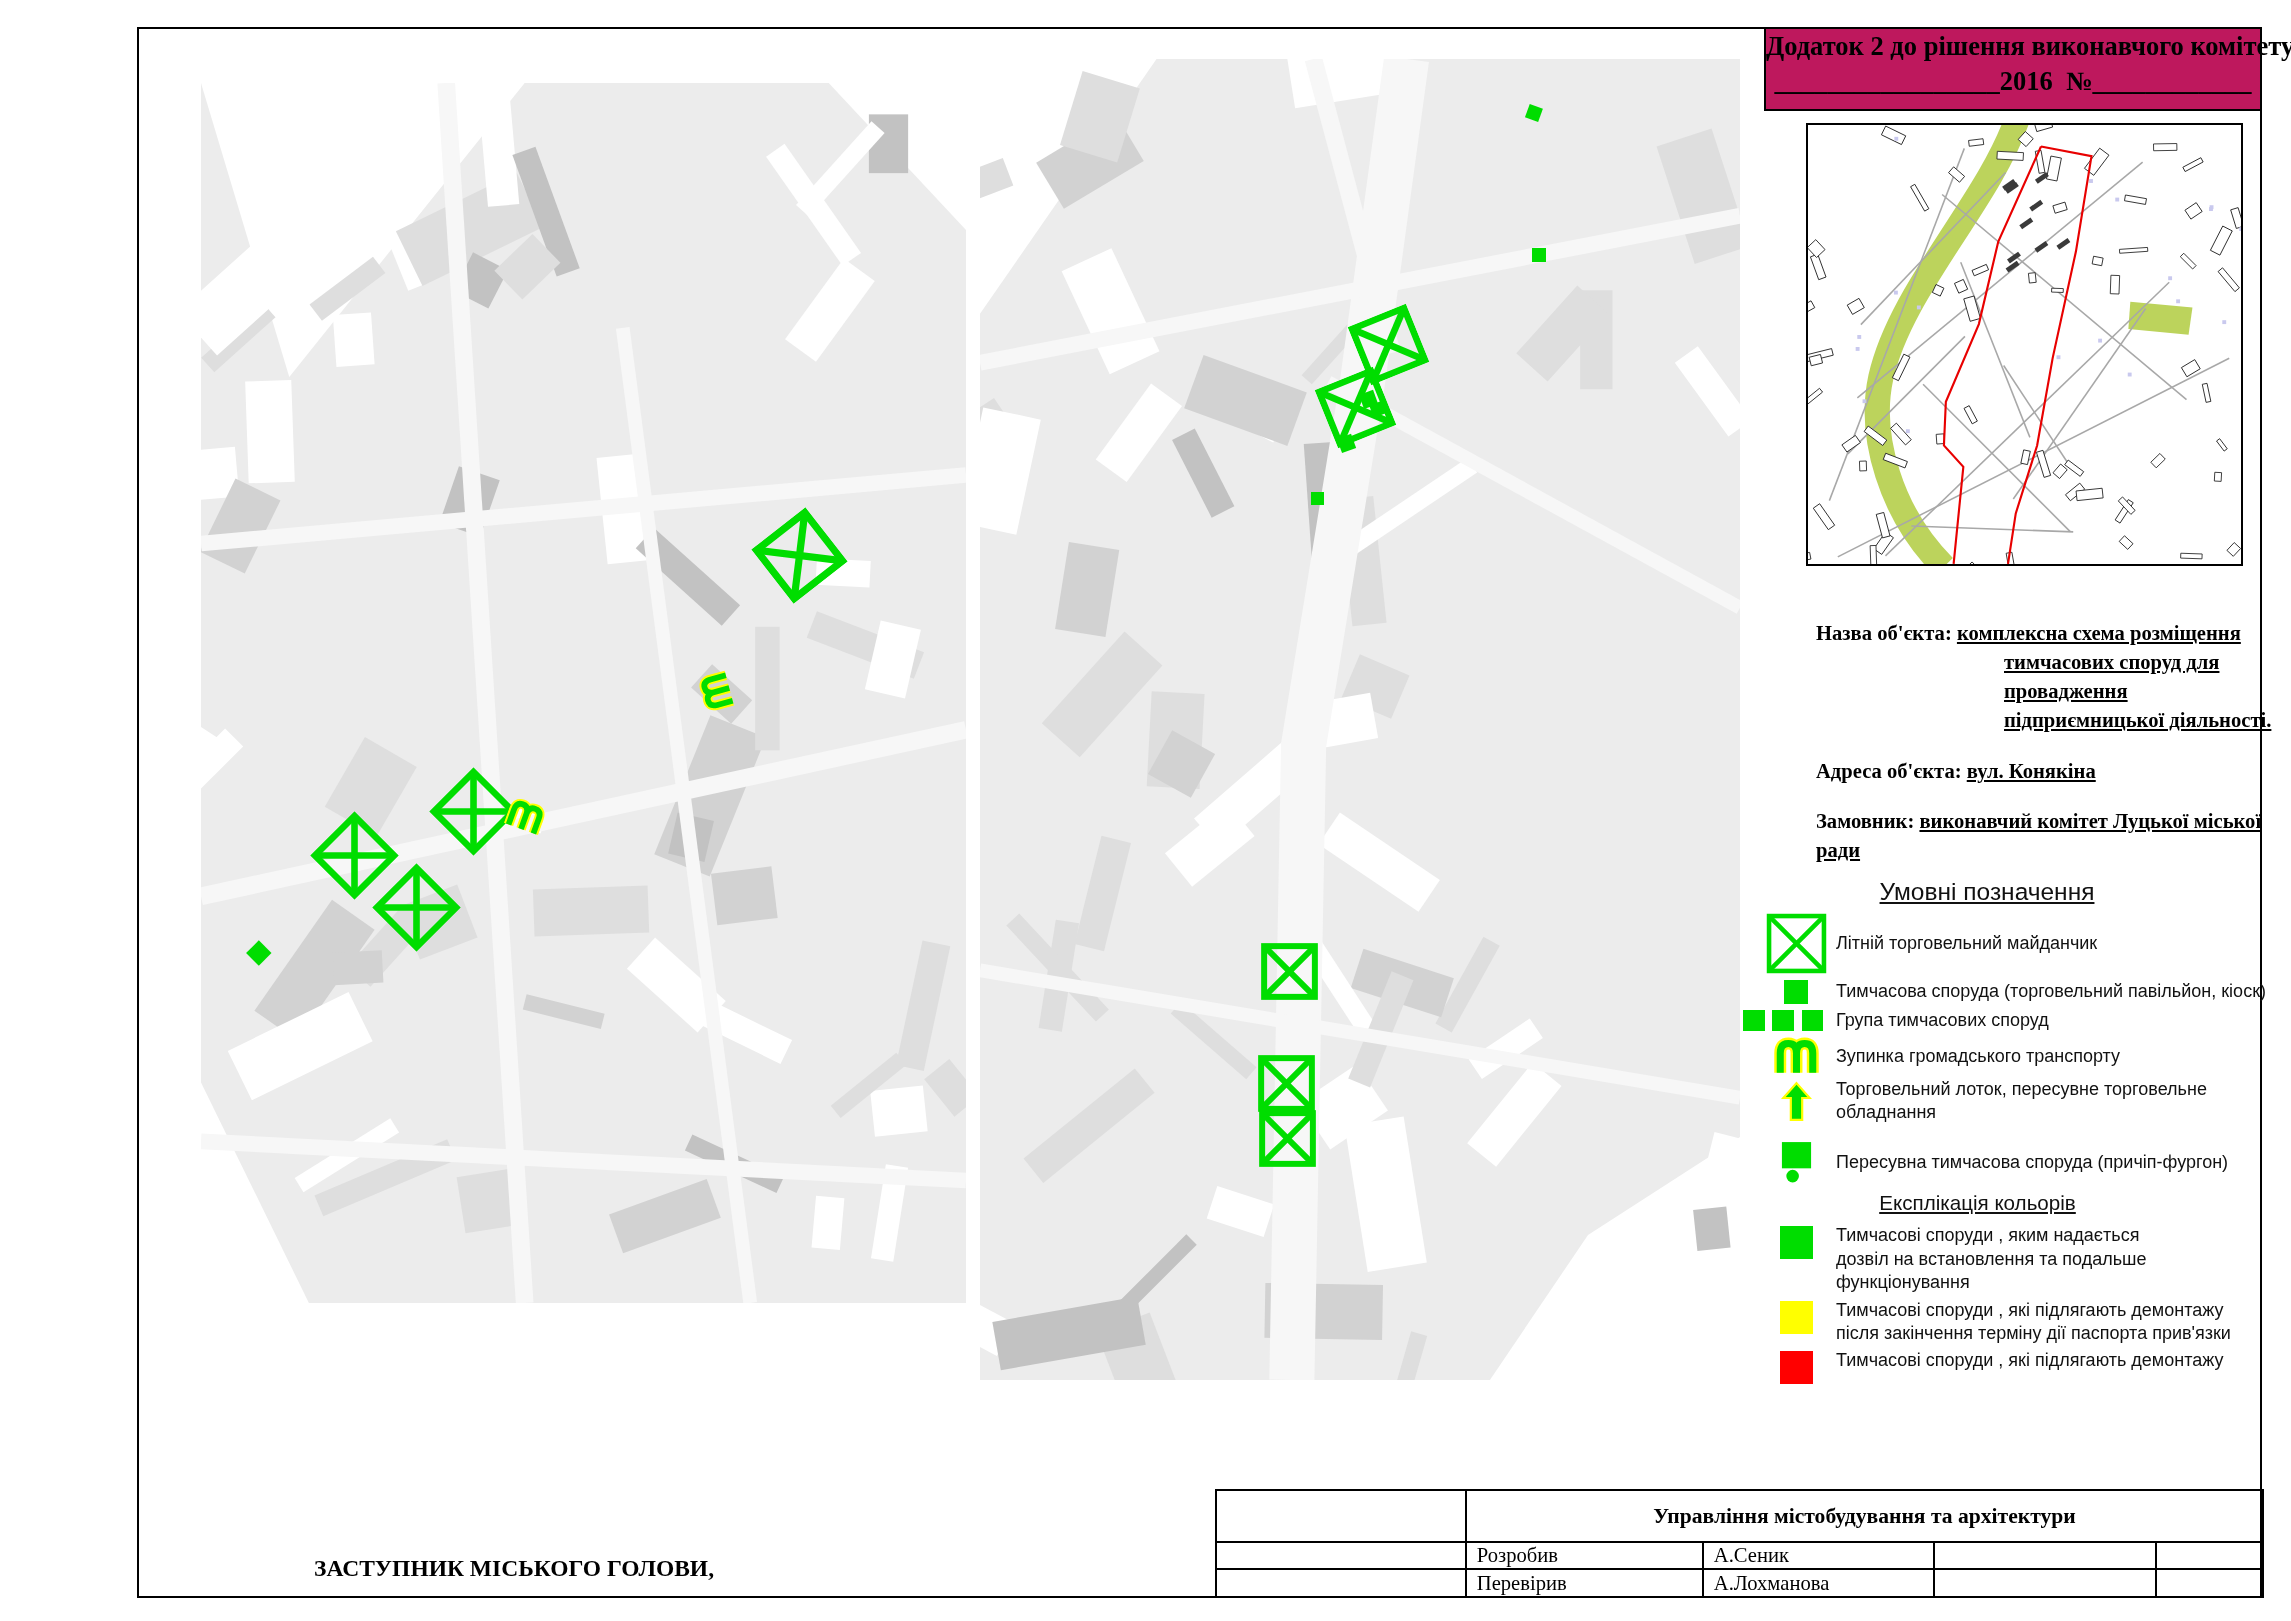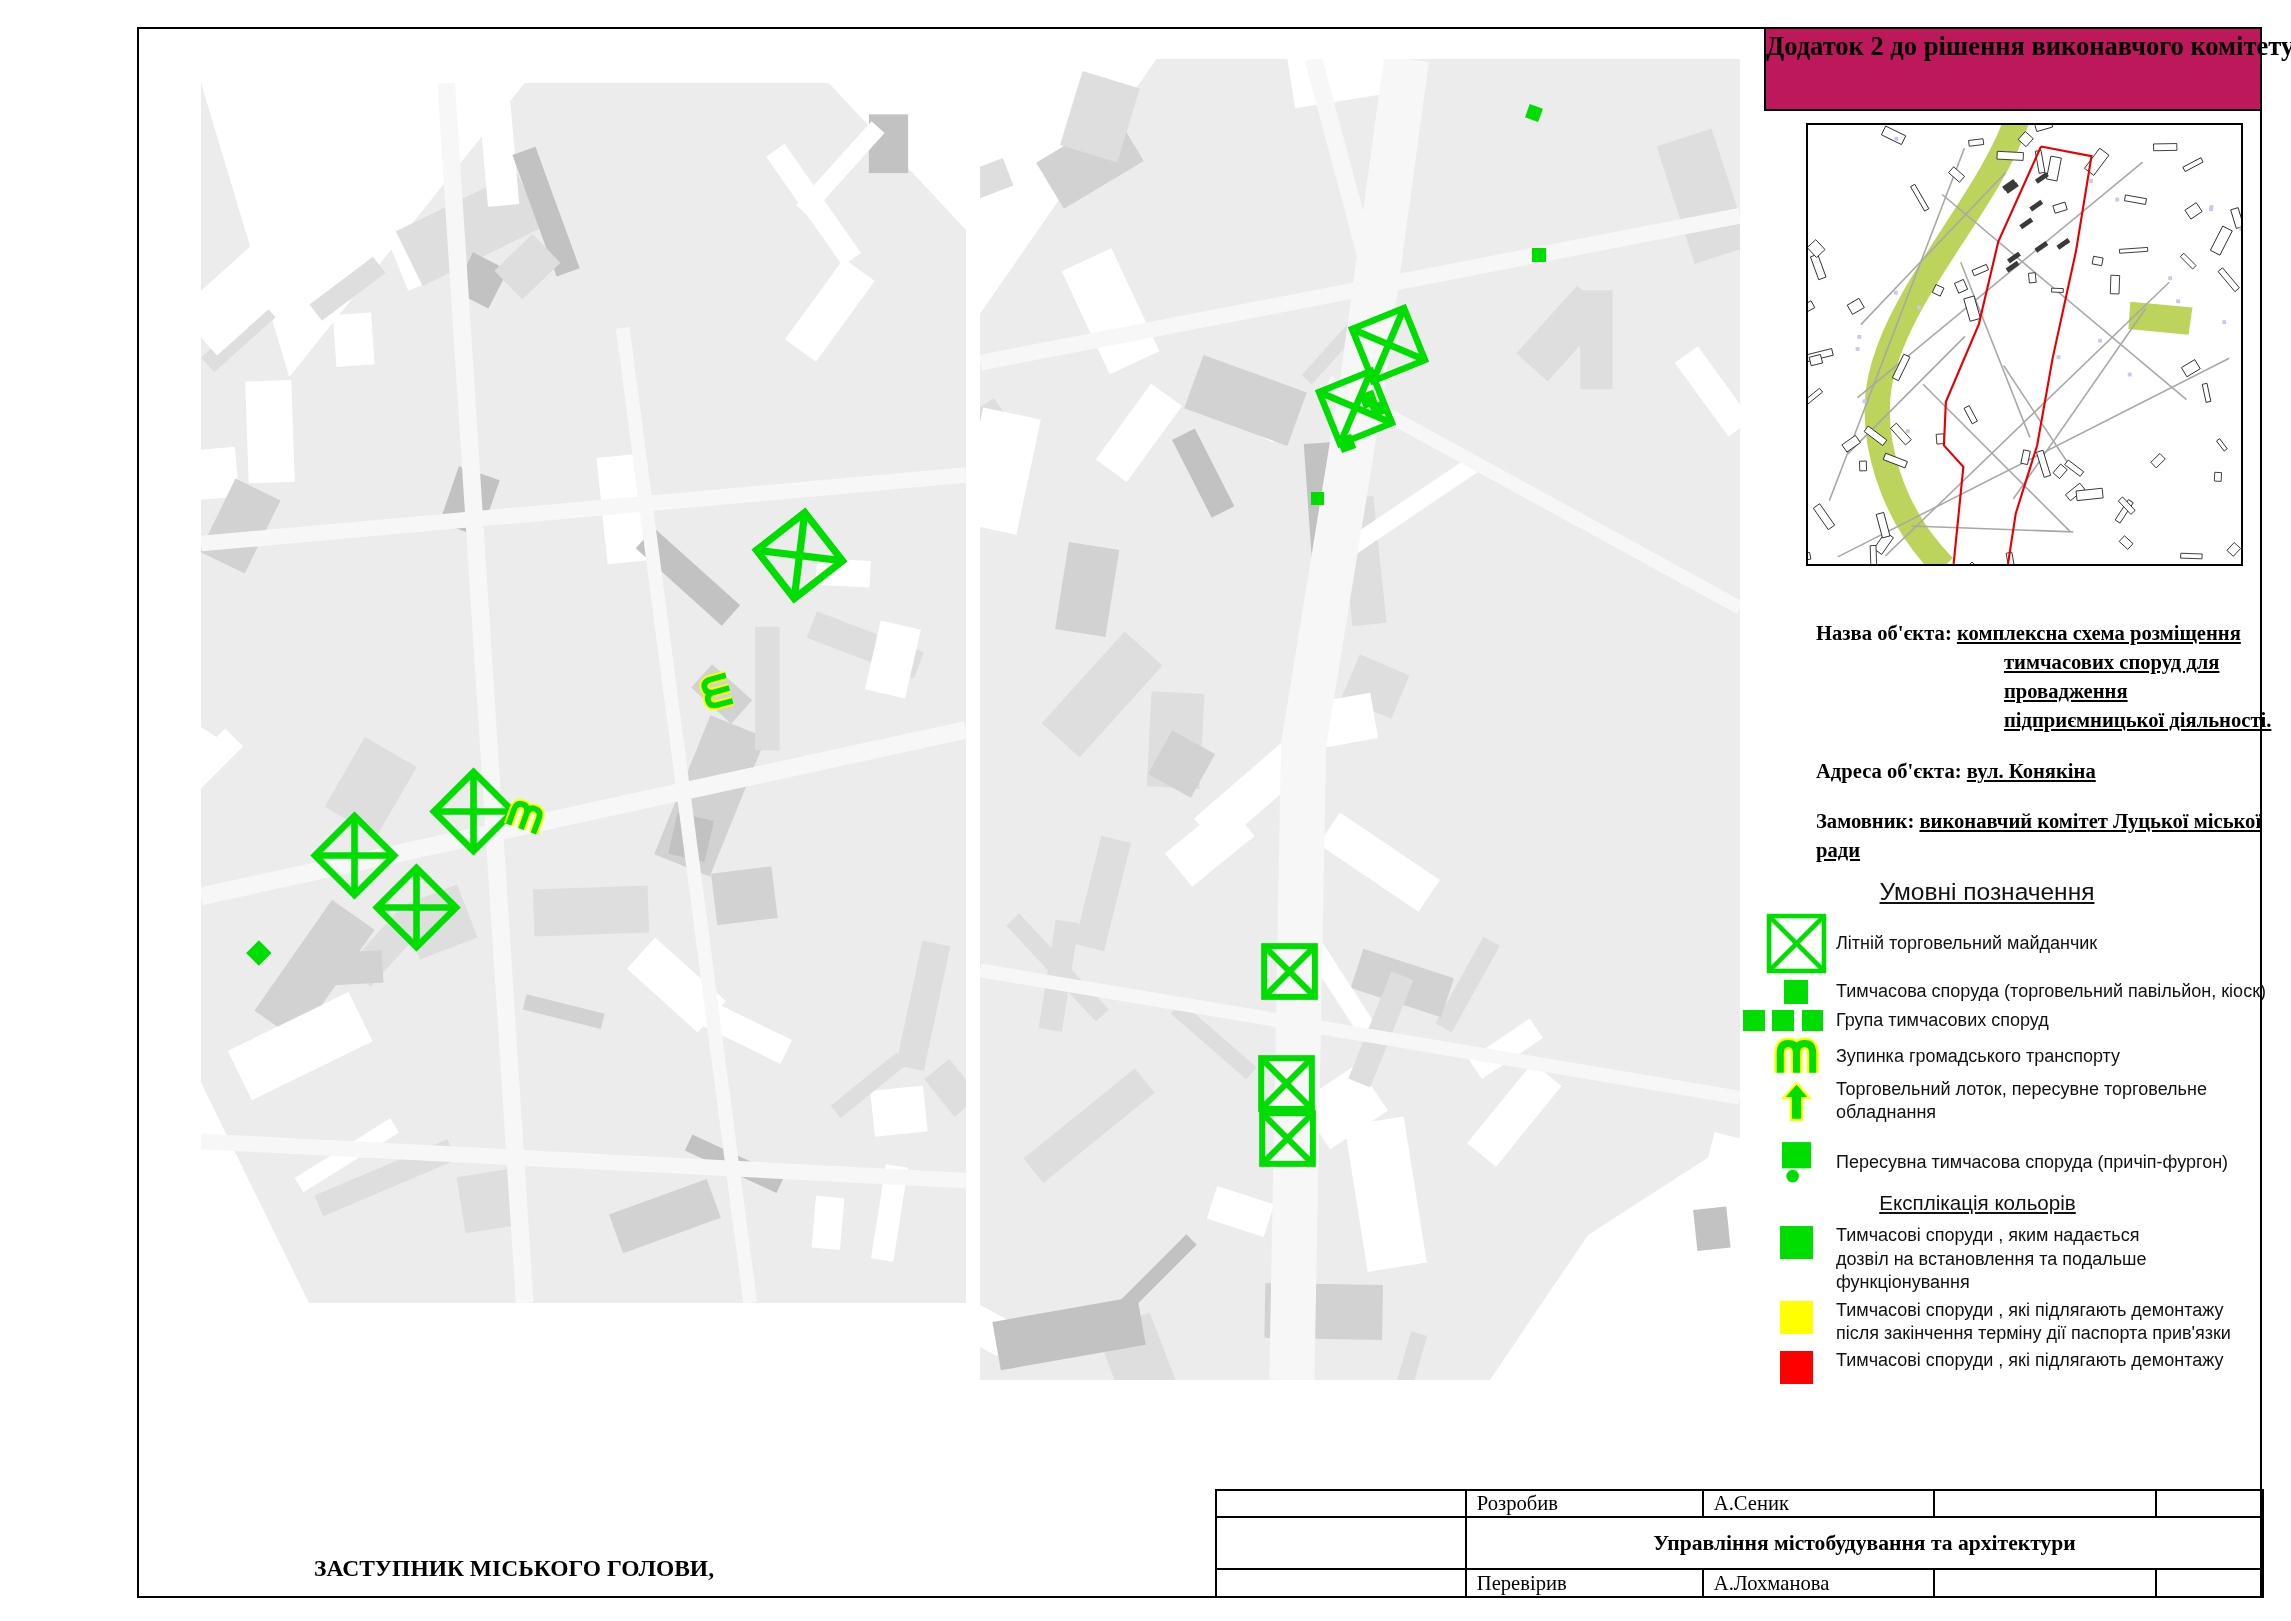--- a/index.html
+++ b/index.html
@@ -183,20 +183,21 @@
         <path d="M435 0 L390 330 L330 700 L318 1348" fill="none" stroke="#f7f7f7" stroke-width="46"></path>
         <path d="M0 310 L775 160" fill="none" stroke="#f7f7f7" stroke-width="16"></path>
         <path d="M355 330 L775 560" fill="none" stroke="#f7f7f7" stroke-width="14"></path>
         <path d="M0 930 L775 1060" fill="none" stroke="#f7f7f7" stroke-width="14"></path>
         <path d="M340 0 L420 300" fill="none" stroke="#f7f7f7" stroke-width="18"></path>
       </svg>
     </div>
 
   <div class="title-box">
     <div>Додаток 2 до рішення виконавчого комітету</div>
+    <div>_________________2016  №____________</div>
   </div>
 
   <div class="minimap" id="minimap">
       <svg viewBox="0 0 446 452">
         <rect width="446" height="452" fill="#ffffff"></rect>
         <path d="M215 -5 C185 80 95 170 75 260 C62 320 85 400 140 455" fill="none" stroke="#bcd35c" stroke-width="26"></path>
         <polygon points="332,182 396,188 392,216 330,210" fill="#bcd35c"></polygon>
         <line x1="106.49625456612557" y1="412.89895564410836" x2="273.17128318734467" y2="418.99561953078955" stroke="#a8a8a8" stroke-width="1.6"></line>
         <line x1="22.0061641568318" y1="386.8141676830128" x2="160.99937964230776" y2="24.004066257737577" stroke="#a8a8a8" stroke-width="1.6"></line>
         <line x1="30.677680148743093" y1="444.7395244920626" x2="433.8710440825671" y2="240.1253556041047" stroke="#a8a8a8" stroke-width="1.6"></line>
@@ -403,30 +404,30 @@
   <div class="stamp">
     <table>
       <colgroup>
           <col style="width:250px">
           <col style="width:237px">
           <col style="width:231px">
           <col style="width:222px">
           <col style="width:107px">
         </colgroup>
       <tbody>
-          <tr style="height:27.4px">
+          <tr style="height:52px">
+        <td></td>
+        <td class="dept" colspan="4">Управління містобудування та архітектури</td>
+      </tr>
+      <tr style="height:27.4px">
         <td></td>
         <td>Розробив</td>
         <td>А.Сеник</td>
         <td></td>
         <td></td>
-      </tr>
-      <tr style="height:52px">
-        <td></td>
-        <td class="dept" colspan="4">Управління містобудування та архітектури</td>
       </tr>
       <tr style="height:28px">
         <td></td>
         <td>Перевірив</td>
         <td>А.Лохманова</td>
         <td></td>
         <td></td>
       </tr>
     </tbody>
       </table>

